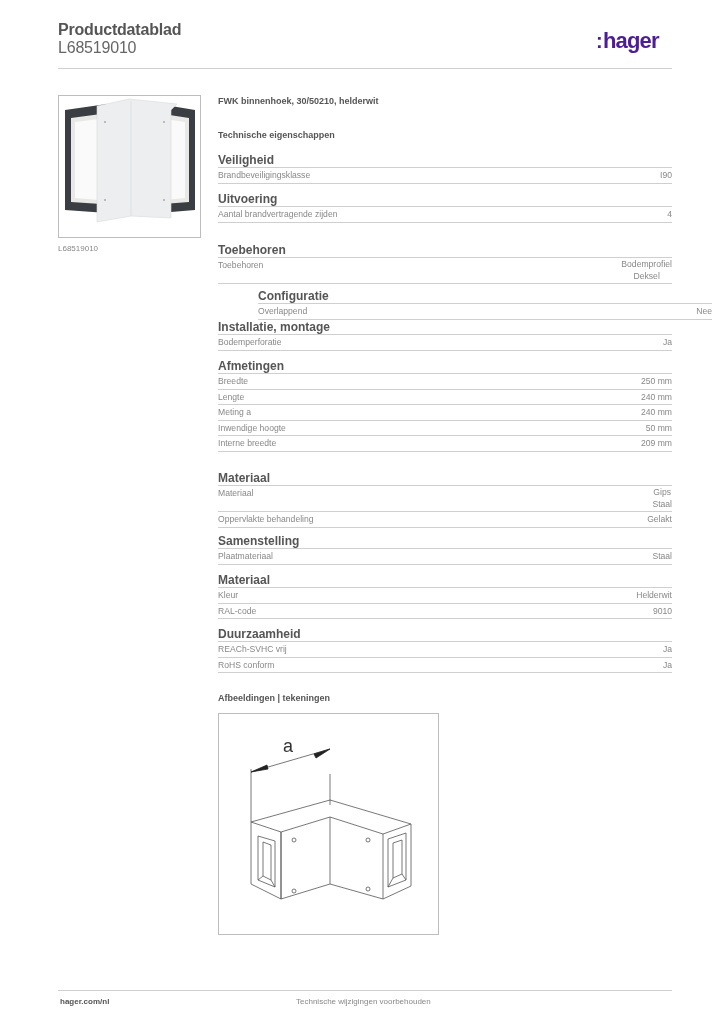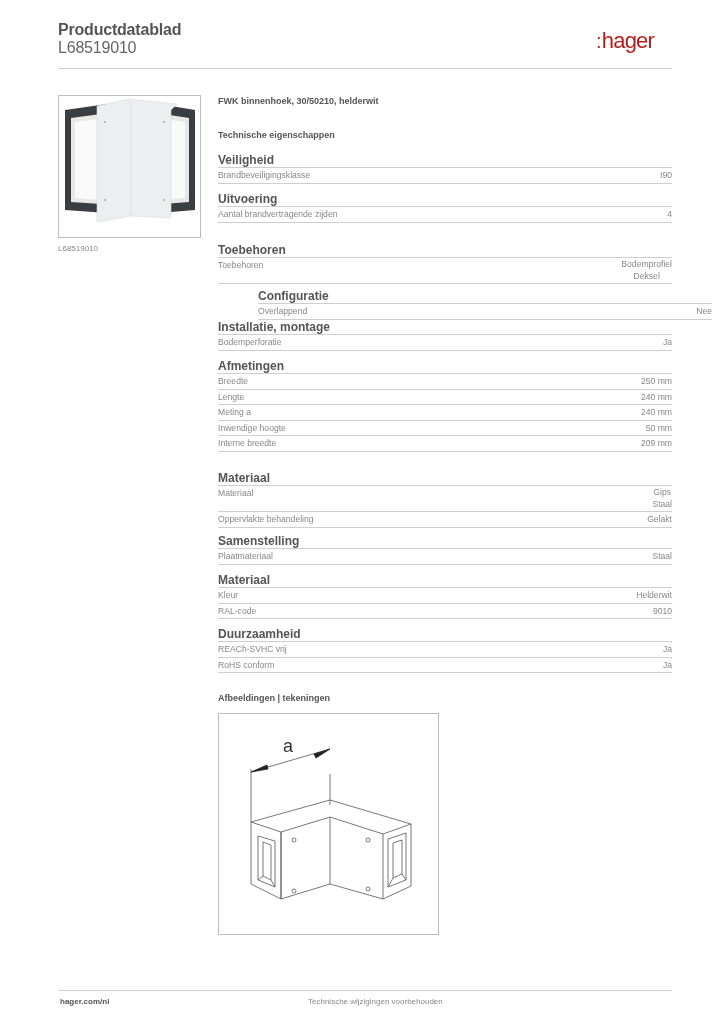--- a/index.html
+++ b/index.html
@@ -2,42 +2,42 @@
 <html><head>
 <meta charset="utf-8">
 <style>
   html, body { margin: 0; padding: 0; background: #ffffff; }
   body { width: 724px; height: 1024px; position: relative; overflow: hidden;
          font-family: "Liberation Sans", sans-serif; color: #555; }
   .abs { position: absolute; }
 
   .doc-title { left: 58px; top: 21px; font-size: 16px; font-weight: bold; color: #555; letter-spacing: -0.2px; }
   .doc-sub { left: 58px; top: 39px; font-size: 16px; color: #666; letter-spacing: -0.2px; }
-  .logo { left: 596px; top: 28px; font-size: 22px; font-weight: normal; color: #b91c1c; letter-spacing: -0.8px; }
+  .logo { left: 596px; top: 28px; font-size: 22px; font-weight: bold; color: #4c1d95; letter-spacing: -0.8px; }
   .logo .colon { font-size: 20px; margin-right: 1px; }
   .top-rule { left: 58px; top: 68px; width: 614px; height: 1px; background: #cfcfcf; }
 
   .thumb-frame { left: 58px; top: 95px; width: 143px; height: 143px; border: 1px solid #bdbdbd; box-sizing: border-box; background: #fff; }
   .thumb-caption { left: 58px; top: 244px; font-size: 8px; color: #888; }
 
   .product-name { left: 218px; top: 96px; font-size: 9px; font-weight: bold; color: #555; }
   .tech-head { left: 218px; top: 130px; font-size: 9px; font-weight: bold; color: #555; }
 
   .spec { position: absolute; left: 218px; width: 454px; }
   .sec-title { font-size: 12px; font-weight: bold; color: #555; height: 13px; line-height: 13px; border-bottom: 1px solid #cfcfcf; }
   .row { display: flex; justify-content: space-between; font-size: 8.6px; color: #888; border-bottom: 1px solid #cfcfcf; padding: 1px 0 1px 0; line-height: 12.5px; }
   .row .val { text-align: center; }
   .row .val div { line-height: 11.5px; }
 
   .images-head { left: 218px; top: 693px; font-size: 9px; font-weight: bold; color: #555; }
   .drawing-frame { left: 218px; top: 713px; width: 221px; height: 222px; border: 1px solid #bdbdbd; box-sizing: border-box; }
 
   .foot-rule { left: 58px; top: 990px; width: 614px; height: 1px; background: #cfcfcf; }
   .foot-left { left: 60px; top: 997px; font-size: 8px; font-weight: bold; color: #555; }
-  .foot-mid { left: 308px; top: 997px; font-size: 8px; color: #888; }
+  .foot-mid { left: 296px; top: 997px; font-size: 8px; color: #888; }
   .foot-right { right: 52px; top: 997px; font-size: 8px; font-weight: bold; color: #555; margin-top: 26px; }
 </style>
 </head>
 <body>
 
 <div class="abs doc-title">Productdatablad</div>
 <div class="abs doc-sub">L68519010</div>
 <div class="abs logo"><span class="colon">:</span><span>hager</span></div>
 <div class="abs top-rule"></div>
 

